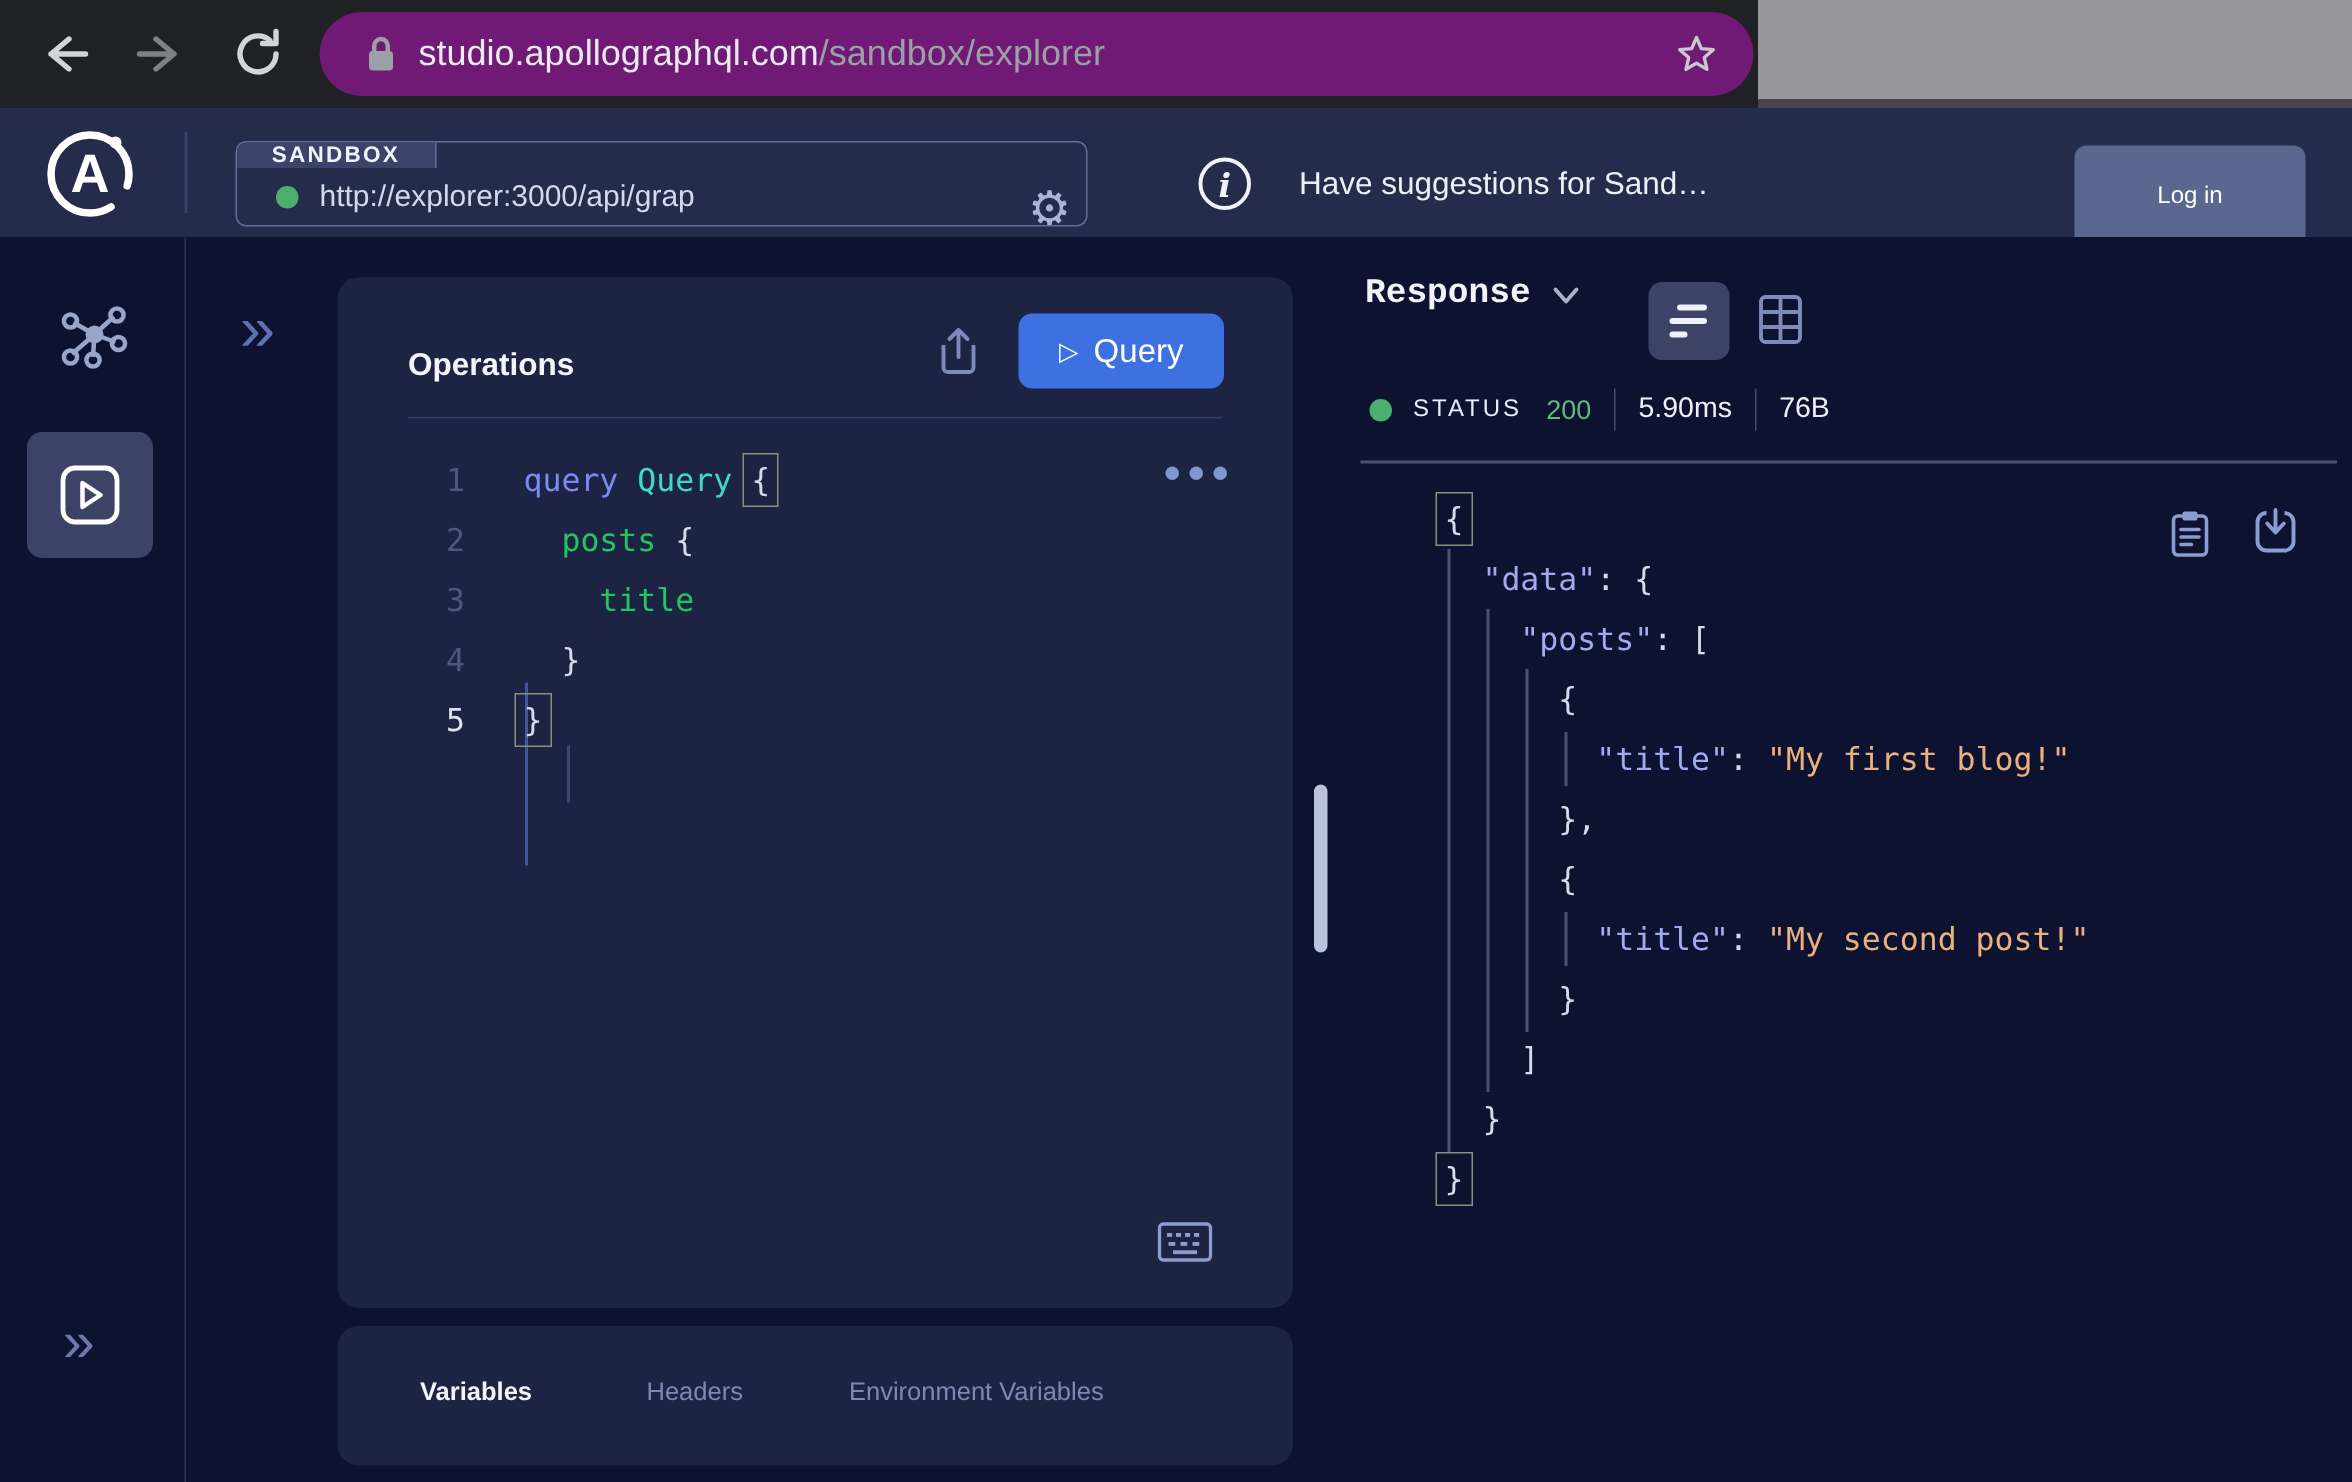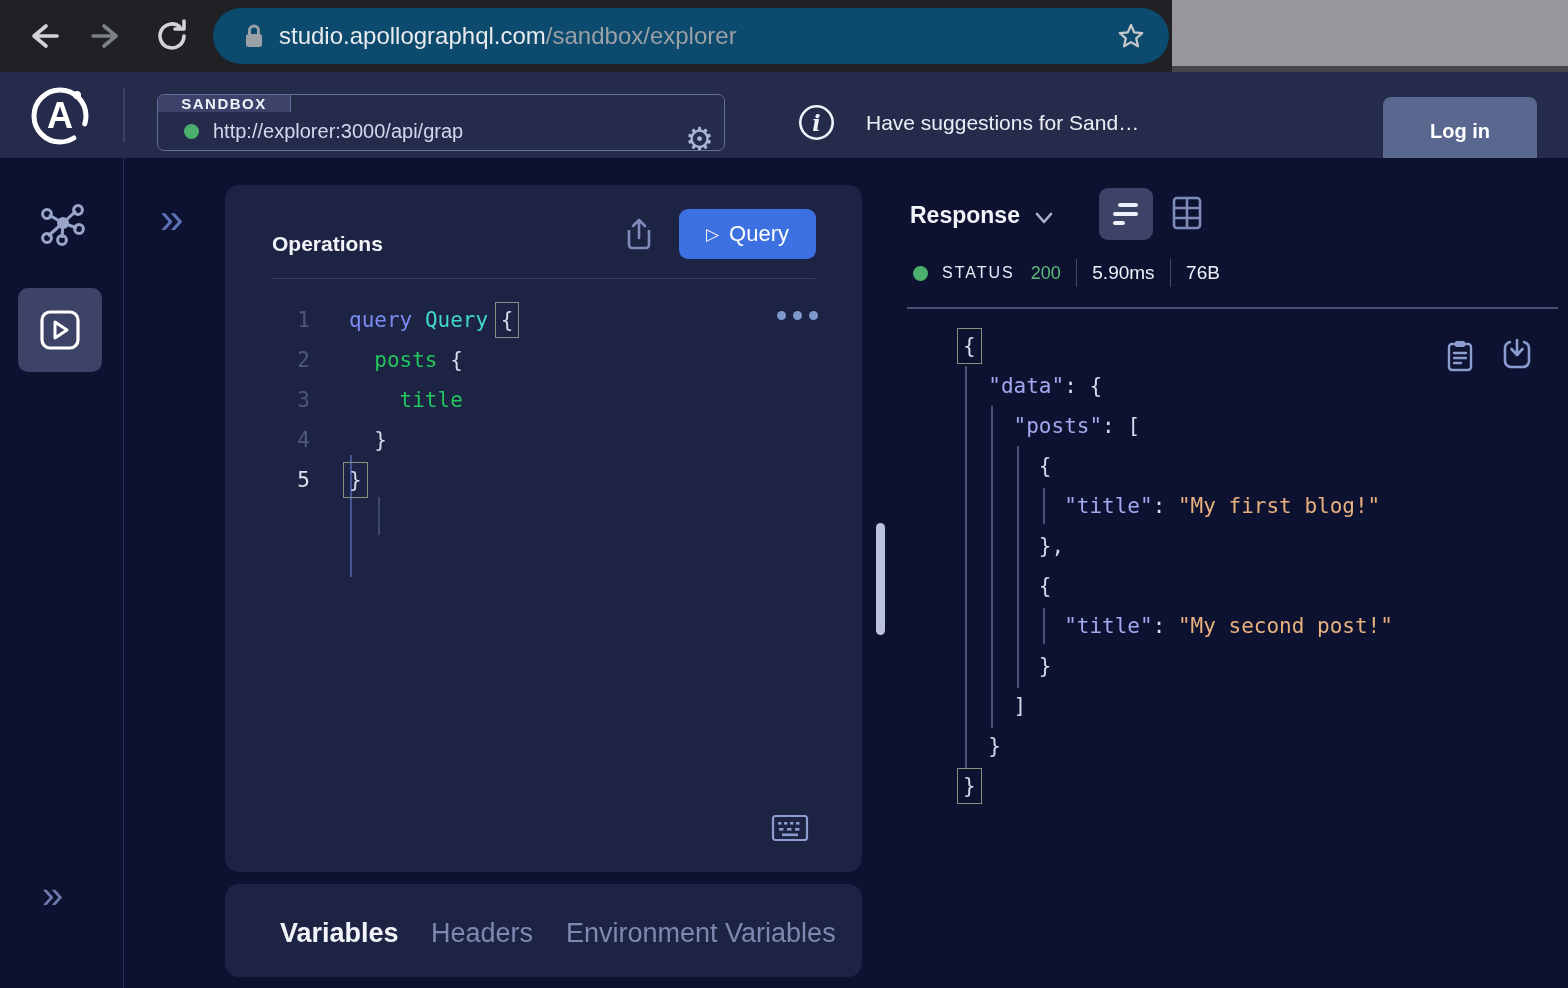--- a/index.html
+++ b/index.html
@@ -4,21 +4,21 @@
 <style>
   * { margin:0; padding:0; box-sizing:border-box; }
   html,body { width:1568px; height:988px; background:#0e1231; overflow:hidden;
               font-family:"Liberation Sans", sans-serif; }
   .abs { position:absolute; }
 
   
   #chrome { position:absolute; left:0; top:0; width:1568px; height:72px; background:#202124; }
   .nav-ic { position:absolute; top:18px; width:36px; height:36px; cursor:pointer; }
   #urlbar { position:absolute; left:213px; top:8px; width:956px; height:56px;
-            background:#0c4a6e; border-radius:28px; display:flex; align-items:center; }
+            background:#701a75; border-radius:28px; display:flex; align-items:center; }
   #urlbar .lock { margin-left:30px; }
   #urlbar .url { margin-left:14px; font-size:24px; color:#e8eaed; white-space:nowrap; }
   #urlbar .url .path { color:#9aa0a6; }
   #urlbar .star { position:absolute; right:24px; top:14px; }
   #gray-block { position:absolute; left:1172px; top:0; width:396px; height:66px; background:#97979b; }
   #gray-edge  { position:absolute; left:1172px; top:66px; width:396px; height:6px; background:#45454a; }
 
   
   #app-header { position:absolute; left:0; top:72px; width:1568px; height:86px; background:#252b4b; }
   #logo { position:absolute; left:28px; top:12px; }
@@ -33,21 +33,21 @@
   #endpoint-url { margin-left:14px; font-size:20px; color:#d3d8ec; white-space:nowrap;
                   overflow:hidden; width:300px; }
   #gear { position:absolute; right:10px; top:7px; font-size:32px; color:#aab4d6;
           font-family:"DejaVu Sans", sans-serif; cursor:pointer; line-height:40px; }
   #banner { position:absolute; left:798px; top:32px; display:flex; align-items:center; cursor:pointer; }
   #banner-text { margin-left:31px; font-size:21px; color:#edeff7; }
   #help-ic, #megaphone-ic { position:absolute; top:102px; cursor:pointer; }
   #help-ic { left:1250px; } #megaphone-ic { left:1318px; }
   #login-btn { position:absolute; left:1383px; top:25px; width:154px; height:68px;
                background:#5a6890; border:none; border-radius:8px; color:#fff;
-               font-size:20px; font-weight:700; font-family:"Liberation Sans",sans-serif; cursor:pointer; }
+               font-size:16px; font-weight:400; font-family:"Liberation Sans",sans-serif; cursor:pointer; }
 
   
   #content { position:absolute; left:0; top:158px; width:1568px; height:830px; background:#0e1231; }
   #rail-divider { position:absolute; left:123px; top:0; width:1px; height:830px; background:#2b3152; }
   #explorer-tile { position:absolute; left:18px; top:130px; width:84px; height:84px;
                    background:#3c4367; border-radius:10px; display:flex; align-items:center;
                    justify-content:center; cursor:pointer; }
   .chev { color:#6b79ab; font-size:38px; line-height:30px; cursor:pointer; user-select:none; }
   #rail-bottom-chevron { position:absolute; left:42px; top:722px; }
   #panel-expand-chevron { position:absolute; left:160px; top:46px; color:#5f71b5; font-size:42px; }
@@ -81,32 +81,32 @@
   .guide { position:absolute; width:1.5px; }
   #g-ops-a { left:125px; top:155px; height:122px; background:#46549a; }
   #g-ops-b { left:153px; top:197px; height:38px; background:#3f466b; }
   #ops-menu-dots { position:absolute; left:552px; top:126px; display:flex; gap:7px; cursor:pointer; }
   #ops-menu-dots i { width:9px; height:9px; border-radius:50%; background:#7f96cf; }
   #kbd-btn { position:absolute; left:546px; top:628px; cursor:pointer; }
 
   
   #vars-card { position:absolute; left:225px; top:726px; width:637px; height:93px;
                background:#1d2343; border-radius:14px; }
-  .tab { position:absolute; top:34px; font-size:27px; color:#7d89b0; cursor:pointer; }
+  .tab { position:absolute; top:34px; font-size:17px; color:#7d89b0; cursor:pointer; }
   .tab.active { color:#f3f4fa; font-weight:bold; }
   #tab-variables { left:55px; } #tab-headers { left:206px; } #tab-env { left:341px; }
 
   
   #pane-handle { position:absolute; left:876px; top:365px; width:9px; height:112px;
                  background:#b9c3de; border-radius:5px; cursor:col-resize; }
 
   
   #resp { position:absolute; left:905px; top:0; width:663px; height:830px; }
-  #resp-title-row { position:absolute; left:5px; top:44px; display:flex; align-items:center;
-                    cursor:pointer; }
+  #resp-title-row { position:absolute; left:5px; top:24px; display:flex; align-items:center;
+                    cursor:pointer;font-family:Liberation Mono, monospace; }
   #resp-title { font-size:23px; font-weight:bold; color:#f3f4fa; }
   #resp-title-row svg { margin-left:14px; margin-top:4px; }
   #view-raw-btn { position:absolute; left:194px; top:30px; width:54px; height:52px;
                   background:#3c4367; border-radius:9px; cursor:pointer; }
   #view-raw-btn i { position:absolute; height:3.5px; border-radius:2px; background:#eef1f9; }
   #view-table-btn { position:absolute; left:266px; top:36px; cursor:pointer; }
   #status-row { position:absolute; left:8px; top:100px; height:30px; display:flex; align-items:center; }
   #status-row .green-dot { margin-left:0; }
   #status-label { margin-left:14px; font-size:16px; letter-spacing:2px; color:#e8ecf8; }
   #status-code { margin-left:16px; font-size:18px; color:#5fba7d; }

